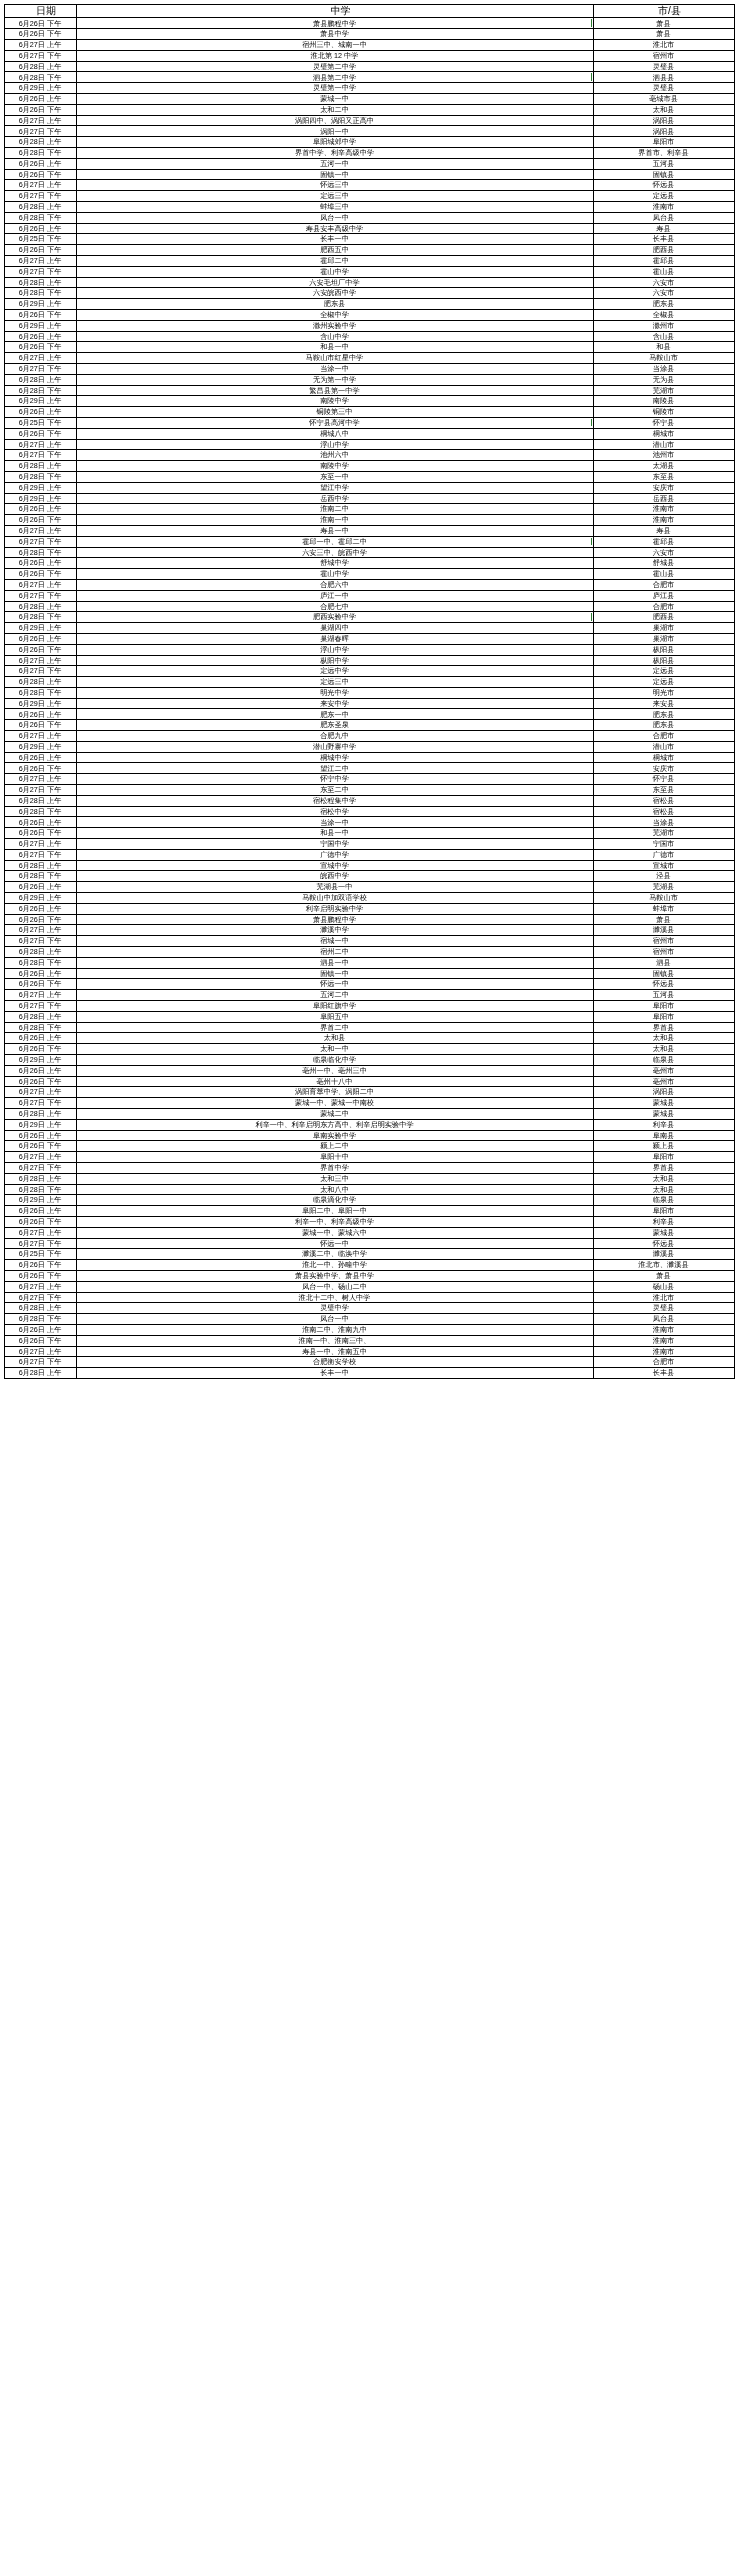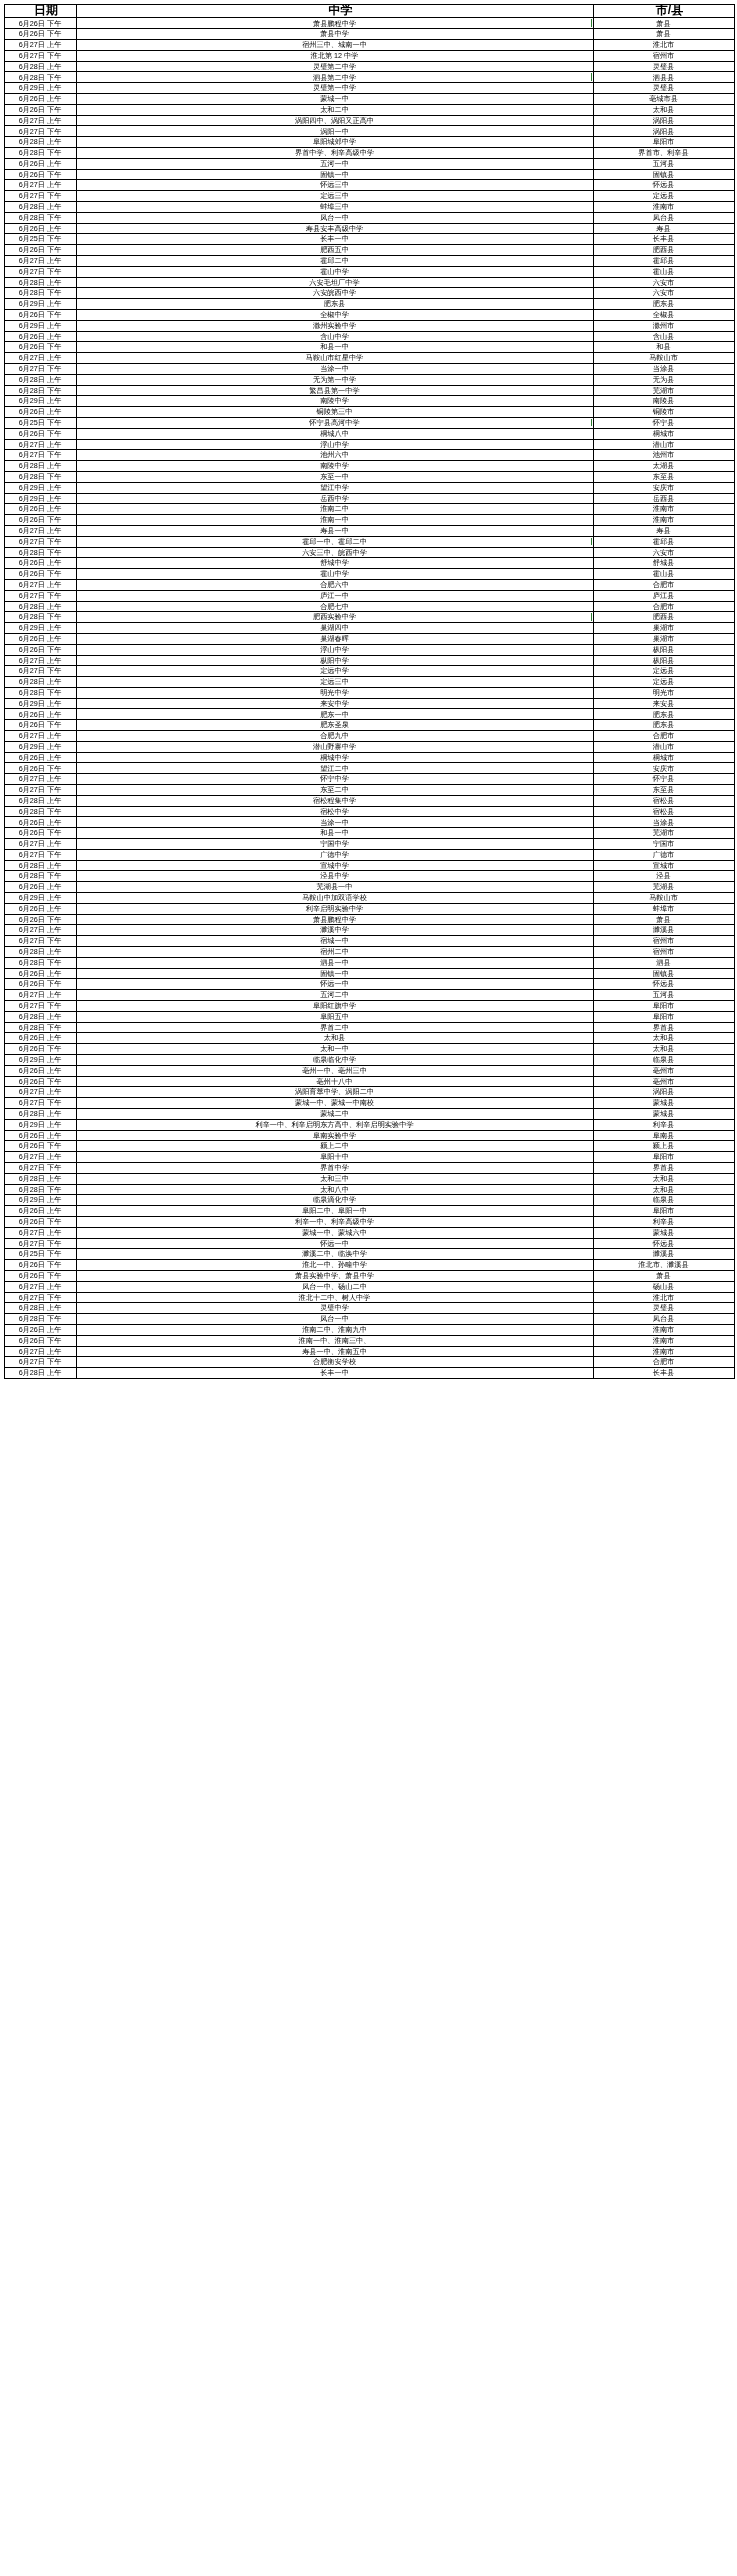--- a/index.html
+++ b/index.html
@@ -33,23 +33,23 @@
     line-height: 7.7px;
     height: 9.8px;
     padding: 0 1px;
     text-align: center;
     vertical-align: middle;
     white-space: nowrap;
     overflow: hidden;
     color: #000000;
   }
   table.schedule th {
-    font-size: 12px;
+    font-size: 10px;
     height: 12.4px;
-    font-weight: bold;
+    font-weight: normal;
     padding-left: 13px;
   }
   .cell-mark {
     position: relative;
   }
   .cell-mark::after {
     content: "";
     position: absolute;
     right: 0.5px;
     top: 1px;
@@ -466,21 +466,21 @@
           <td>广德中学</td>
           <td>广德市</td>
         </tr>
         <tr>
           <td>6月28日 上午</td>
           <td>宣城中学</td>
           <td>宣城市</td>
         </tr>
         <tr>
           <td>6月28日 下午</td>
-          <td>泾县中学</td>
+          <td>皖西中学</td>
           <td>泾县</td>
         </tr>
         <tr>
           <td>6月26日 上午</td>
           <td>芜湖县一中</td>
           <td>芜湖县</td>
         </tr>
         <tr>
           <td>6月29日 上午</td>
           <td>马鞍山中加双语学校</td>

